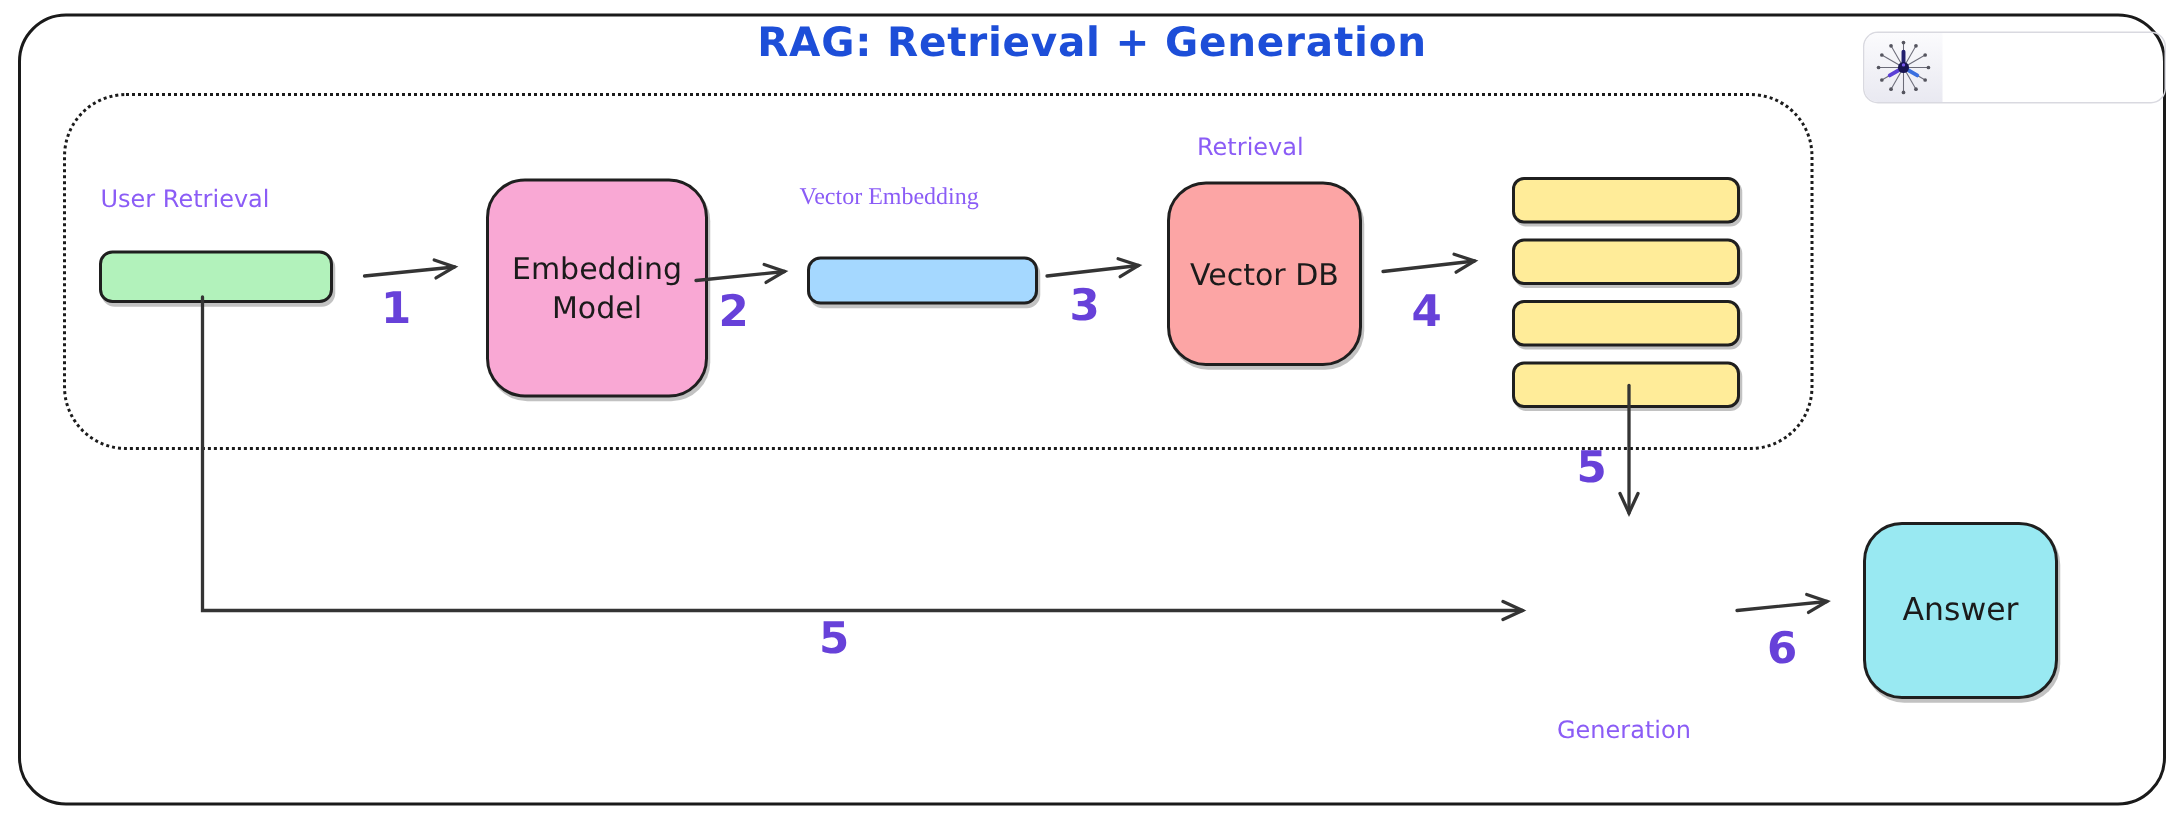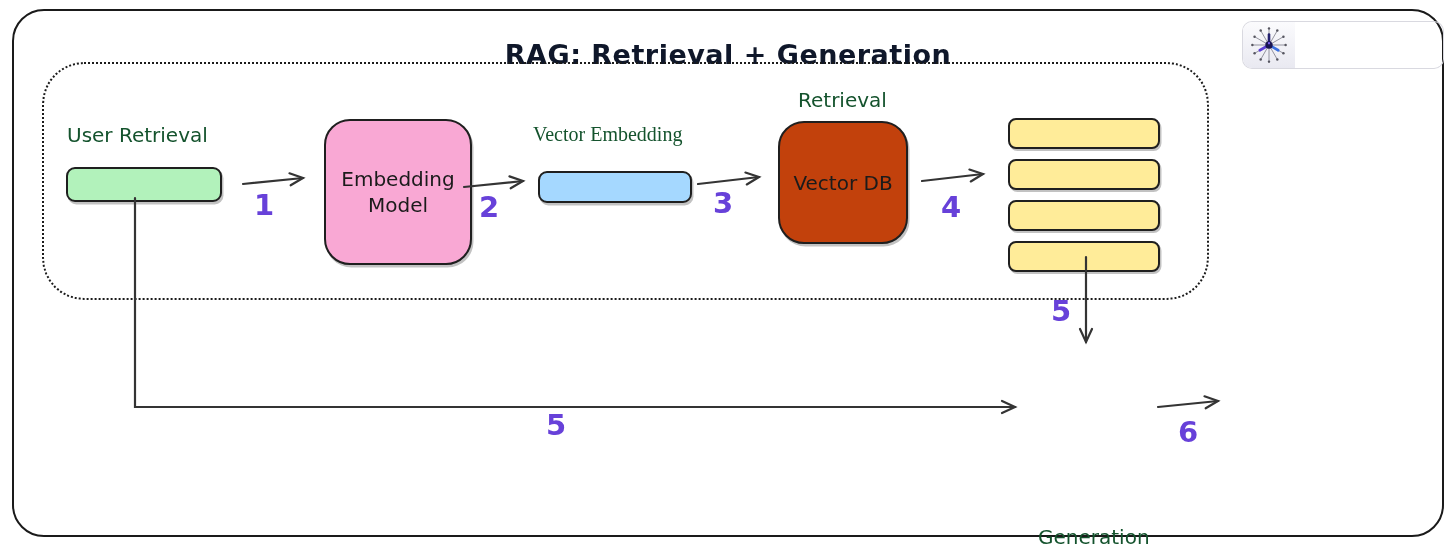--- a/index.html
+++ b/index.html
@@ -6,21 +6,21 @@
   #canvas{
     position:relative;width:1456px;height:547px;background:#ffffff;
     font-family:"DejaVu Sans",sans-serif;color:#1b1b1b;overflow:hidden;
   }
   .outer-border{
     position:absolute;left:12px;top:9px;width:1428px;height:524px;
     border:2.5px solid #1a1a1a;border-radius:32px;
   }
   .title{
     position:absolute;top:13px;left:0;width:100%;text-align:center;
-    font-size:27px;font-weight:600;letter-spacing:.5px;color:#0f172a;margin-top:26px;
+    font-size:27px;font-weight:600;letter-spacing:.5px;color:#1d4ed8;
   }
   
   .logo{
     position:absolute;left:1243px;top:22px;width:200px;height:46px;
     display:flex;border-radius:9px;overflow:hidden;
     box-shadow:0 0 0 1px #d9d9e0;
   }
   .logo-icon-box{
     width:52px;height:100%;display:flex;align-items:center;justify-content:center;
     background:linear-gradient(180deg,#fbfbfd,#e9e9f1);
@@ -29,39 +29,39 @@
     flex:1;display:flex;align-items:center;justify-content:center;
     background:linear-gradient(135deg,#2d2398 0%,#1d1680 55%,#120d56 100%);
     color:#ffffff;font-size:14px;font-weight:bold;letter-spacing:.2px;
   }
   
   .dotted-box{
     position:absolute;left:42px;top:62px;width:1163px;height:234px;
     border:2.5px dotted #1b1b1b;border-radius:42px;
   }
   
-  .lbl{position:absolute;font-size:20px;white-space:nowrap;color:#14532d;}
+  .lbl{position:absolute;font-size:16px;white-space:nowrap;color:#8b5cf6;}
   .node{
     position:absolute;display:flex;align-items:center;justify-content:center;
     text-align:center;border:2px solid #1f1f1f;font-size:20px;line-height:1.3;
     box-shadow:1.5px 2.5px 0 rgba(35,35,35,.28);
   }
   .pill{border-radius:9px;}
   .bigbox{border-radius:26px;}
   .n-user{left:66px;top:167px;width:152px;height:31px;background:#b2f2bb;}
   .n-embed{left:324px;top:119px;width:128px;height:118px;background:#f9a8d4;padding:12px 8px;}
   .n-vec{left:538px;top:171px;width:150px;height:28px;background:#a5d8ff;}
-  .n-db{left:778px;top:121px;width:126px;height:119px;background:#c2410c;}
+  .n-db{left:778px;top:121px;width:126px;height:119px;background:#fca5a5;}
   .n-llm{left:1024px;top:349px;width:126px;height:117px;background:#ffc9c9;font-size:21px;}
   .n-answer{left:1242px;top:348px;width:126px;height:114px;background:#99e9f2;font-size:21px;}
   .l-user{left:67px;top:123px;}
   .l-vec{left:533px;top:123px;font-family:Liberation Serif, serif;}
   .l-retrieval{left:798px;top:88px;}
   .l-topk{left:1012px;top:83px;}
-  .l-generation{left:1038px;top:477px;margin-top:48px;}
+  .l-generation{left:1038px;top:477px;}
   
   .chunk-stack{position:absolute;left:1008px;top:118px;width:152px;}
   .chunk{
     height:27px;border:2px solid #1f1f1f;border-radius:8px;background:#ffec99;
     margin-bottom:10px;box-shadow:1.5px 2px 0 rgba(35,35,35,.28);
   }
   
   .step{
     position:absolute;color:#6741d9;font-size:29px;font-weight:bold;
     font-family:"DejaVu Sans",sans-serif;
@@ -136,20 +136,21 @@
   <div class="node pill n-user"></div>
   <div class="node bigbox n-embed">Embedding Model</div>
   <div class="node pill n-vec"></div>
   <div class="node bigbox n-db">Vector DB</div>
   <div class="chunk-stack">
       <div class="chunk"></div>
       <div class="chunk"></div>
       <div class="chunk"></div>
       <div class="chunk"></div>
     </div>
+  <div class="node bigbox n-answer">Answer</div>
 
   <div class="step s1">1</div>
   <div class="step s2">2</div>
   <div class="step s3">3</div>
   <div class="step s4">4</div>
   <div class="step s5d">5</div>
   <div class="step s5l">5</div>
   <div class="step s6">6</div>
 
   <svg class="arrow-layer" viewBox="0 0 1456 547">

